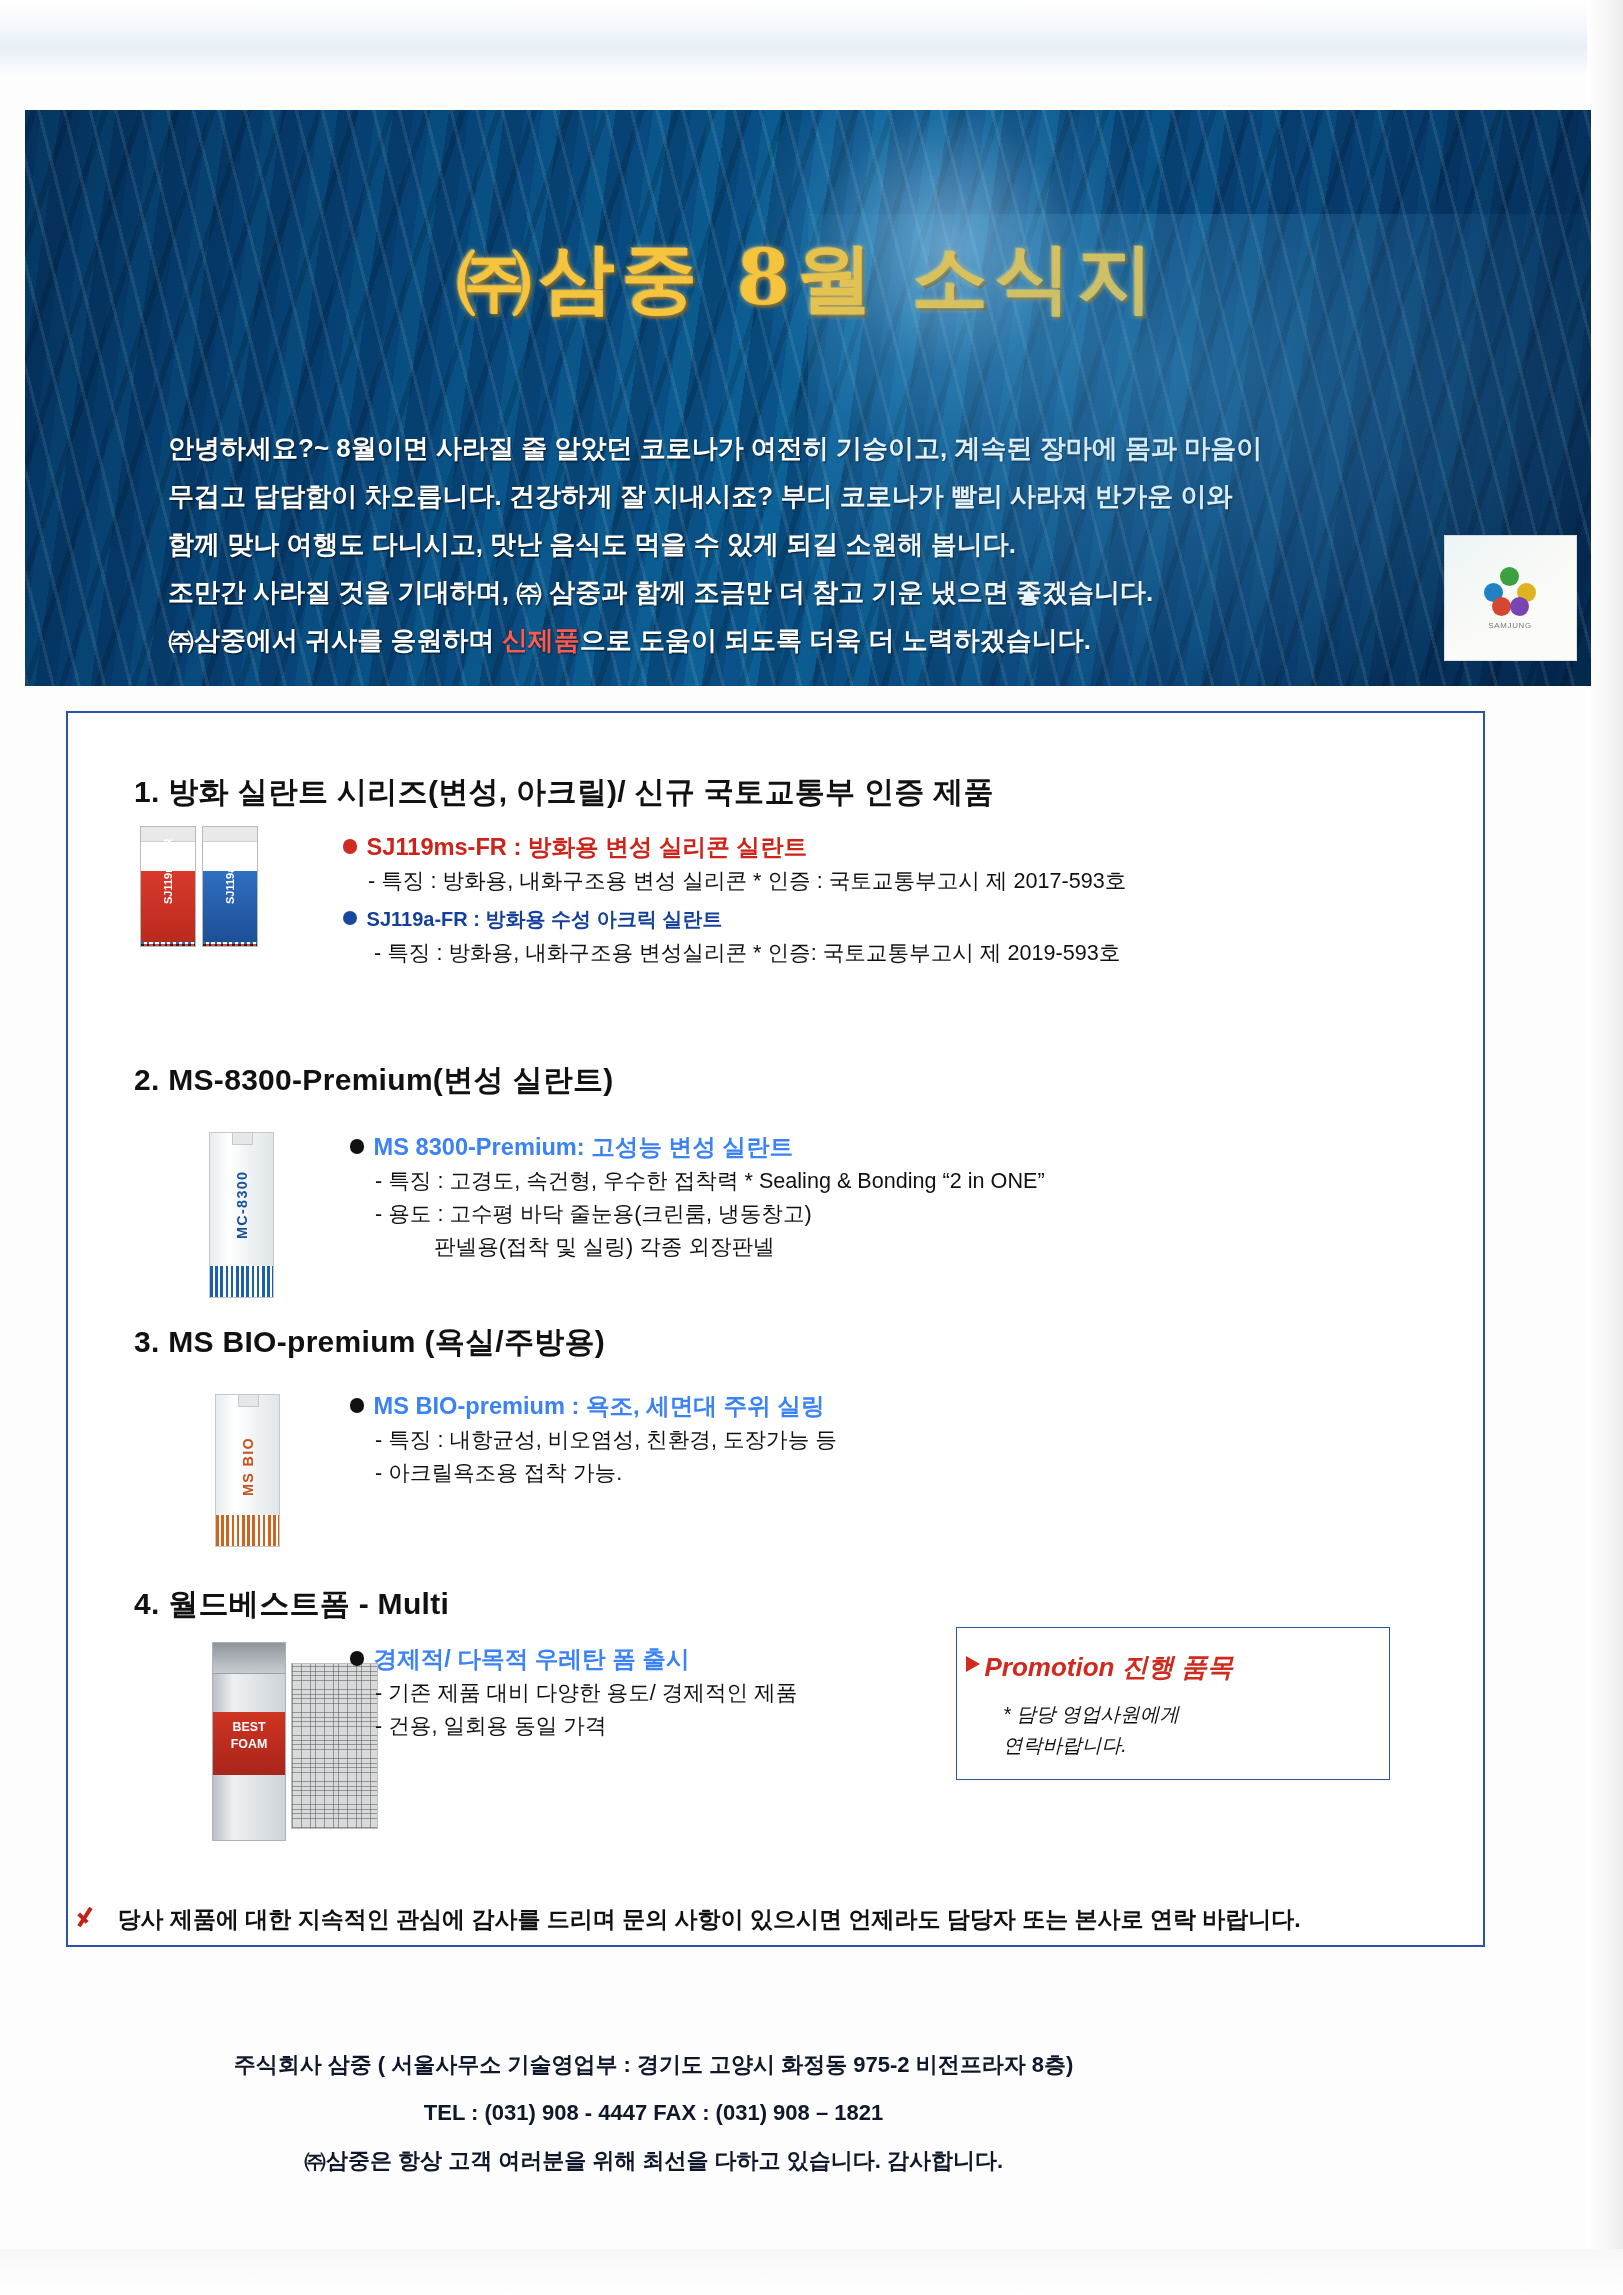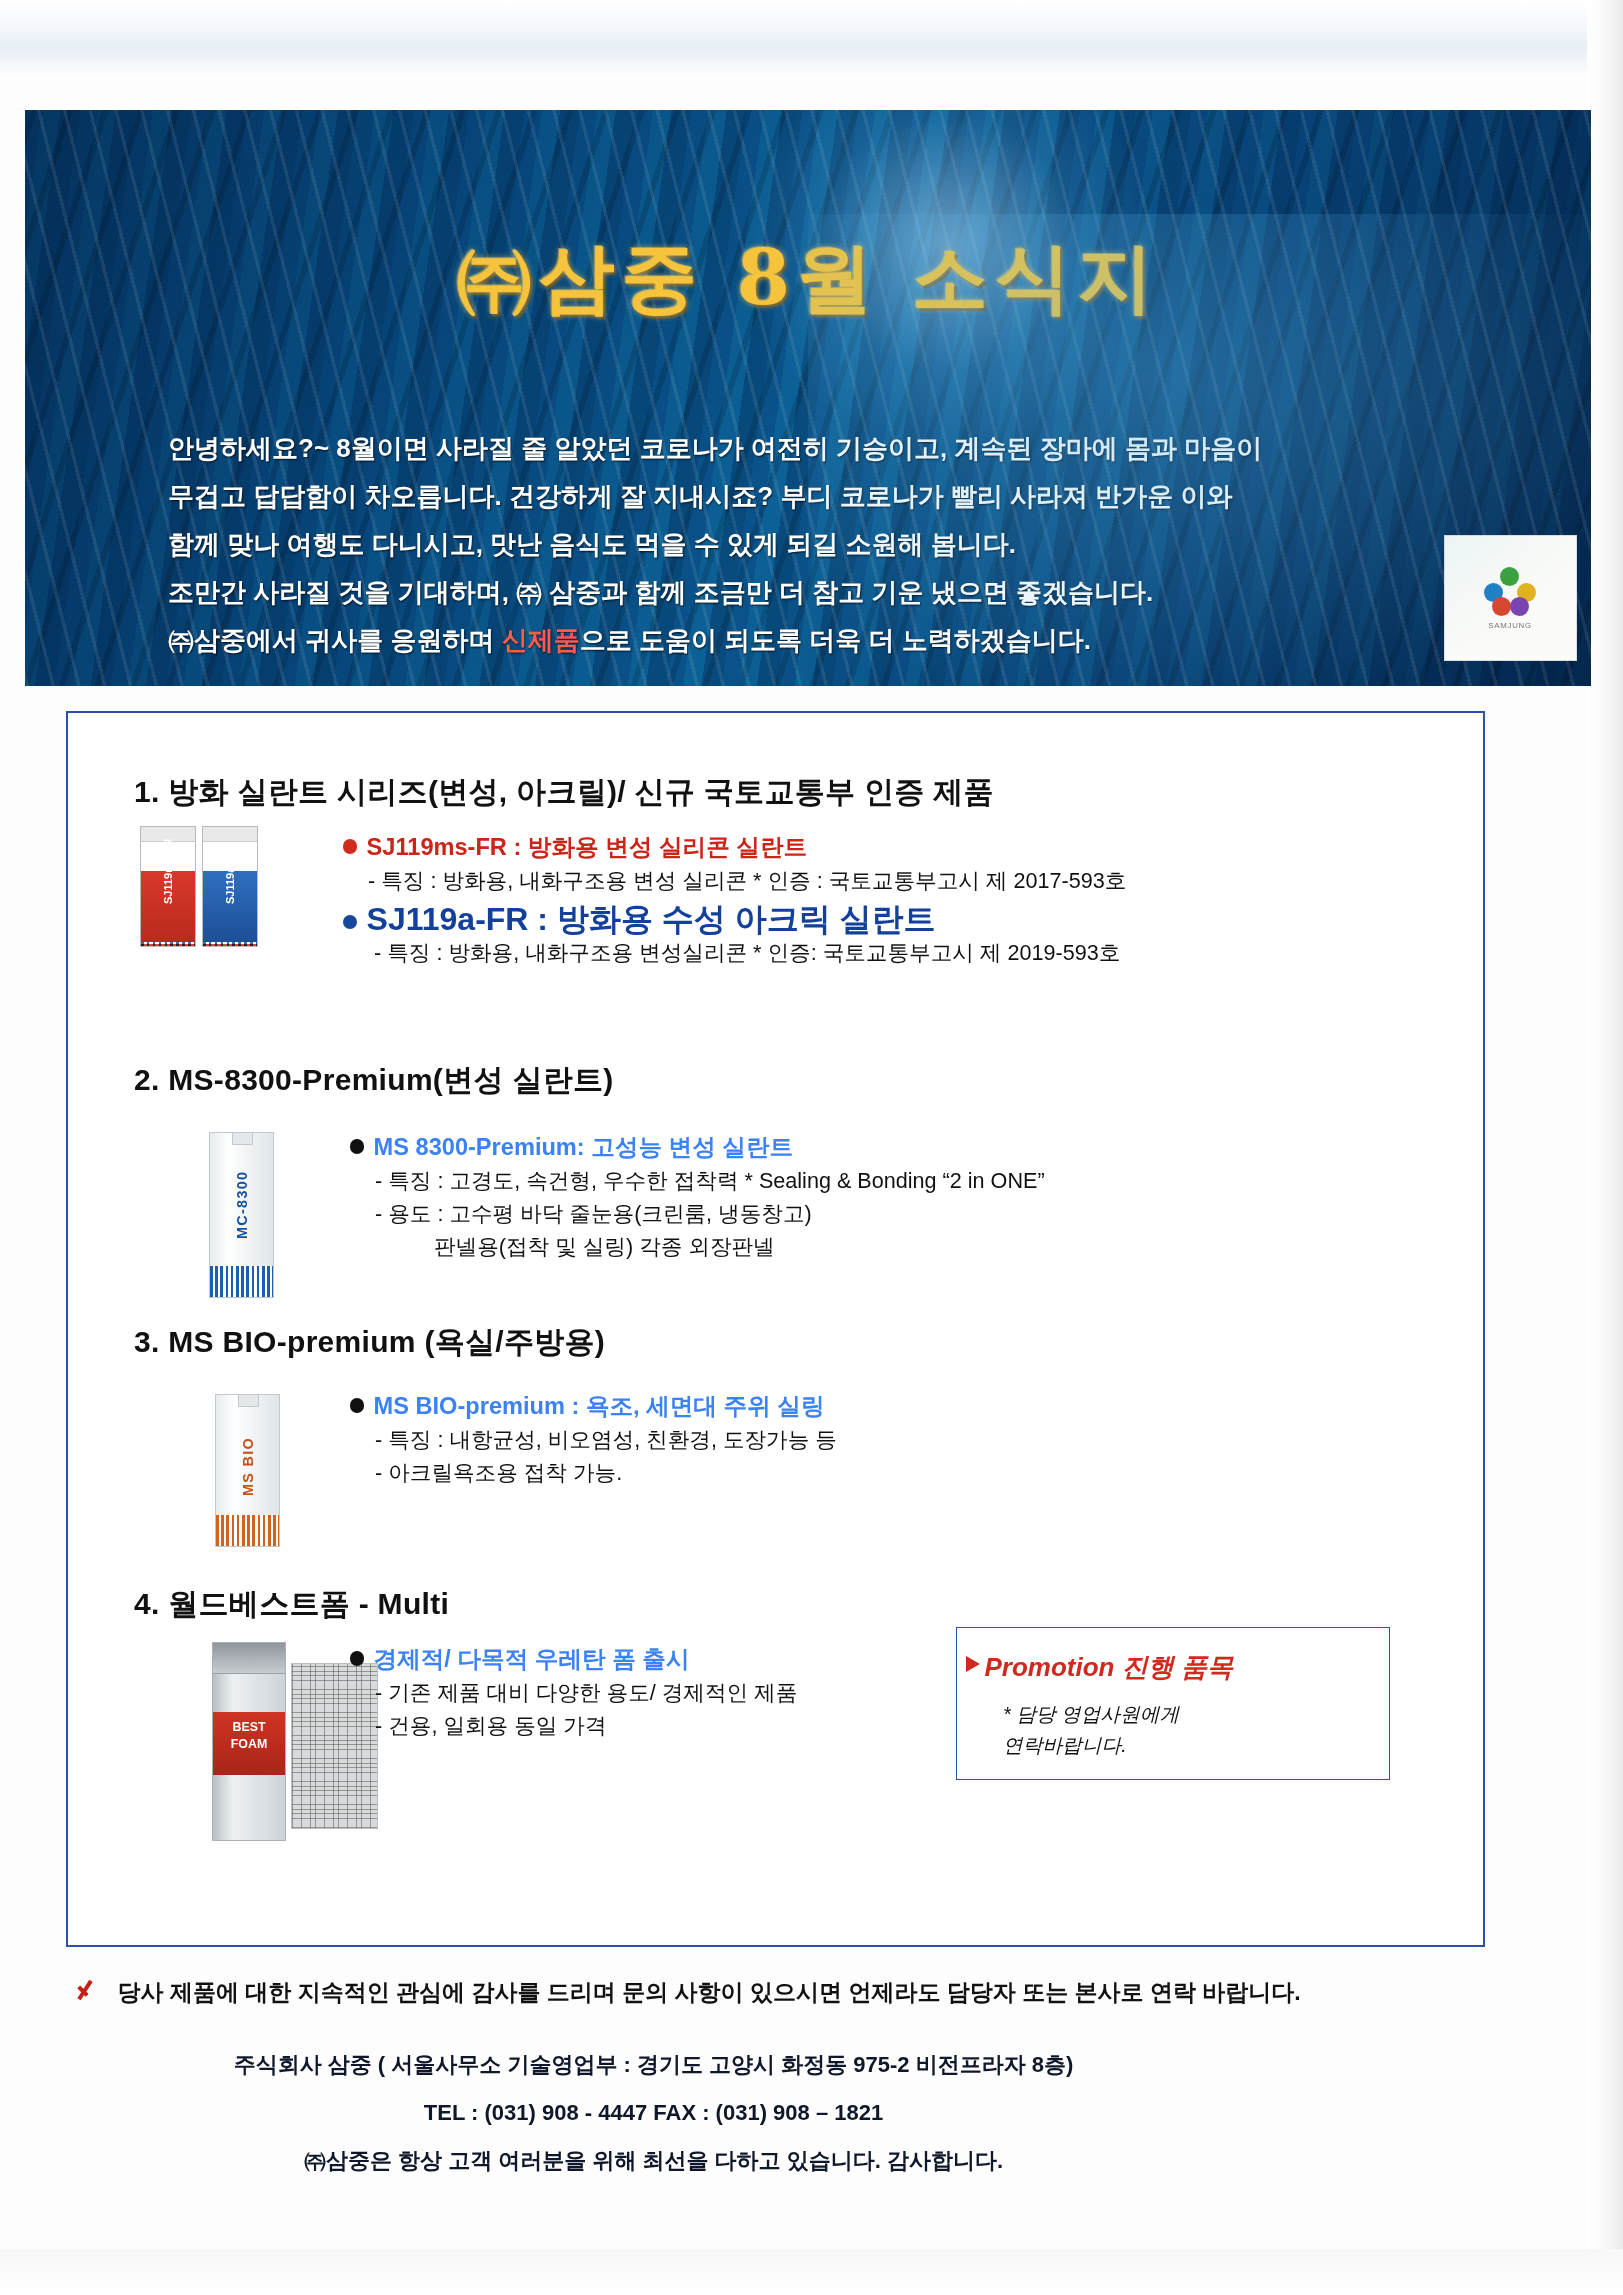--- a/index.html
+++ b/index.html
@@ -198,21 +198,21 @@
     border-radius: 50%;
     margin-right: 9.2px;
     flex: none;
     position: relative;
     top: -1.3px;
   }
   .dot-red { background: #d22a1e; }
   .dot-blue { background: #17489e; }
   .dot-black { background: #111111; }
   .hd-red { color: #cc2418; font-weight: bold; font-size: 23.6px; }
-  .hd-blue { color: #12409a; font-weight: bold; font-size: 32px; }
+  .hd-blue { color: #12409a; font-weight: bold; font-size: 20px; }
   .hd-black { color: #3b82f6; font-weight: bold; font-size: 23.6px; }
   .sub {
     white-space: nowrap;
     font-size: 21.6px;
     line-height: 33px;
   }
 
   
   .cart {
     position: absolute;
@@ -356,21 +356,21 @@
     font-size: 19.7px;
     line-height: 31px;
     color: #111;
     font-style: italic;
   }
 
   
   .footer-check-line {
     position: absolute;
     left: 72px;
-    top: 1975px;
+    top: 1902px;
     width: 1474px;
     display: flex;
     align-items: center;
   }
   .checkmark {
     flex: none;
     width: 35px; height: 35px;
     position: relative;
     margin-right: 10.5px;
   }

